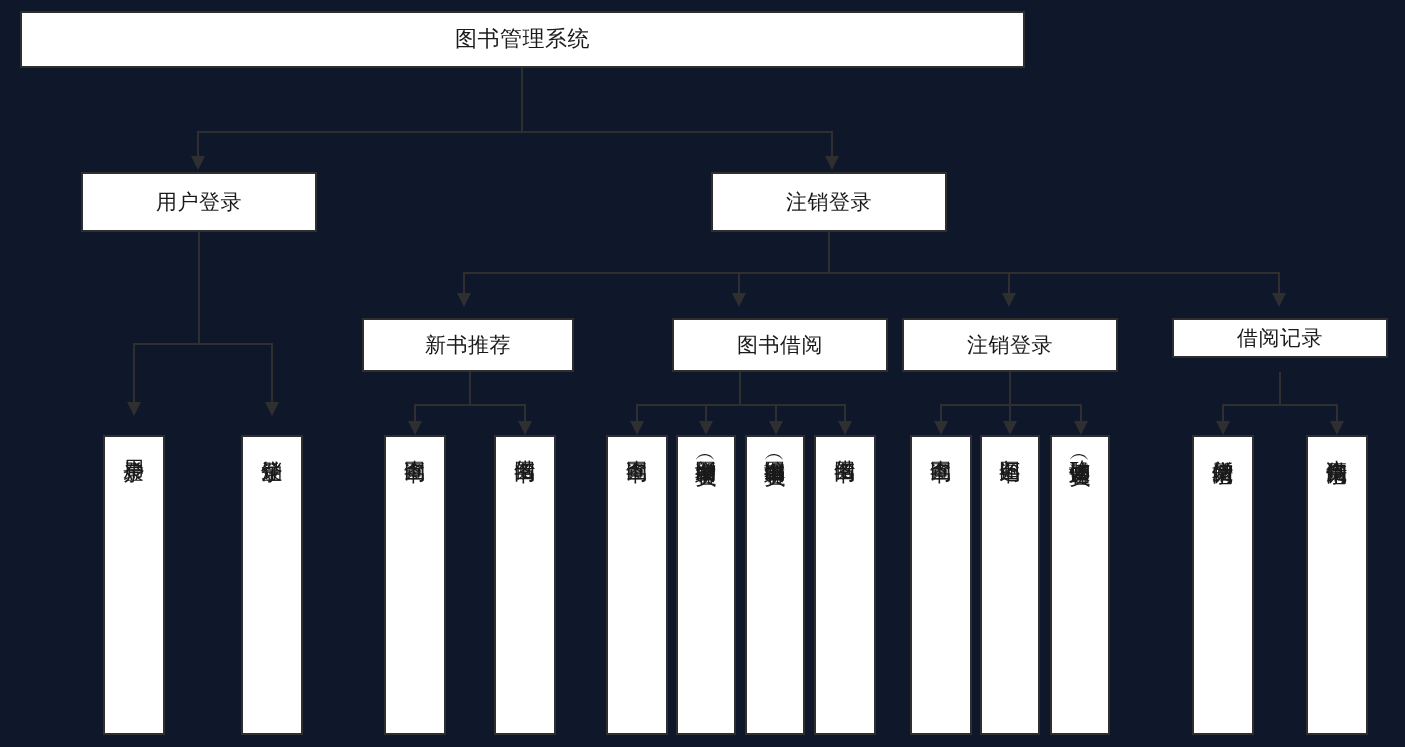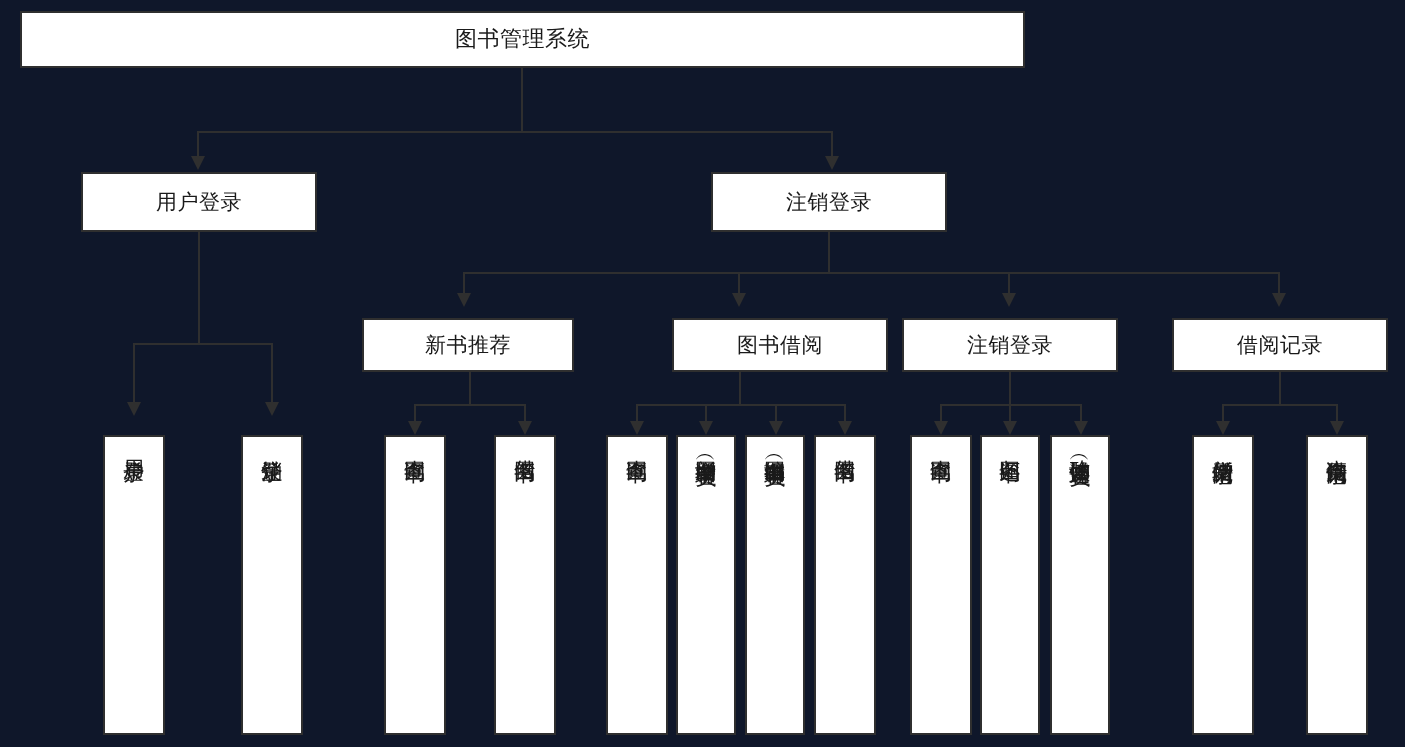--- a/index.html
+++ b/index.html
@@ -131,21 +131,21 @@
 
   <div class="node h" style="left:362px; top:318px; width:212px; height:54px;">
     <span class="label-h">新书推荐</span>
   </div>
   <div class="node h" style="left:644px; top:318px; width:216px; height:54px;margin-left:28px;">
     <span class="label-h">图书借阅</span>
   </div>
   <div class="node h" style="left:902px; top:318px; width:216px; height:54px;">
     <span class="label-h">注销登录</span>
   </div>
-  <div class="node h" style="left:1172px; top:318px; width:216px; height:54px;">
+  <div class="node h" style="left:1172px; top:318px; width:216px; height:40px;">
     <span class="label-h">借阅记录</span>
   </div>
 
   <div class="conn vline" style="left:469px; top:372px; width:2px; height:33px;"></div>
   <div class="conn hline" style="left:414px; top:404px; width:112px; height:2px;"></div>
   <div class="conn vline" style="left:414px; top:404px; width:2px; height:18px;"></div>
   <div class="arrow" style="left:408px; top:421px;"></div>
   <div class="conn vline" style="left:524px; top:404px; width:2px; height:18px;"></div>
   <div class="arrow" style="left:518px; top:421px;"></div>
 

